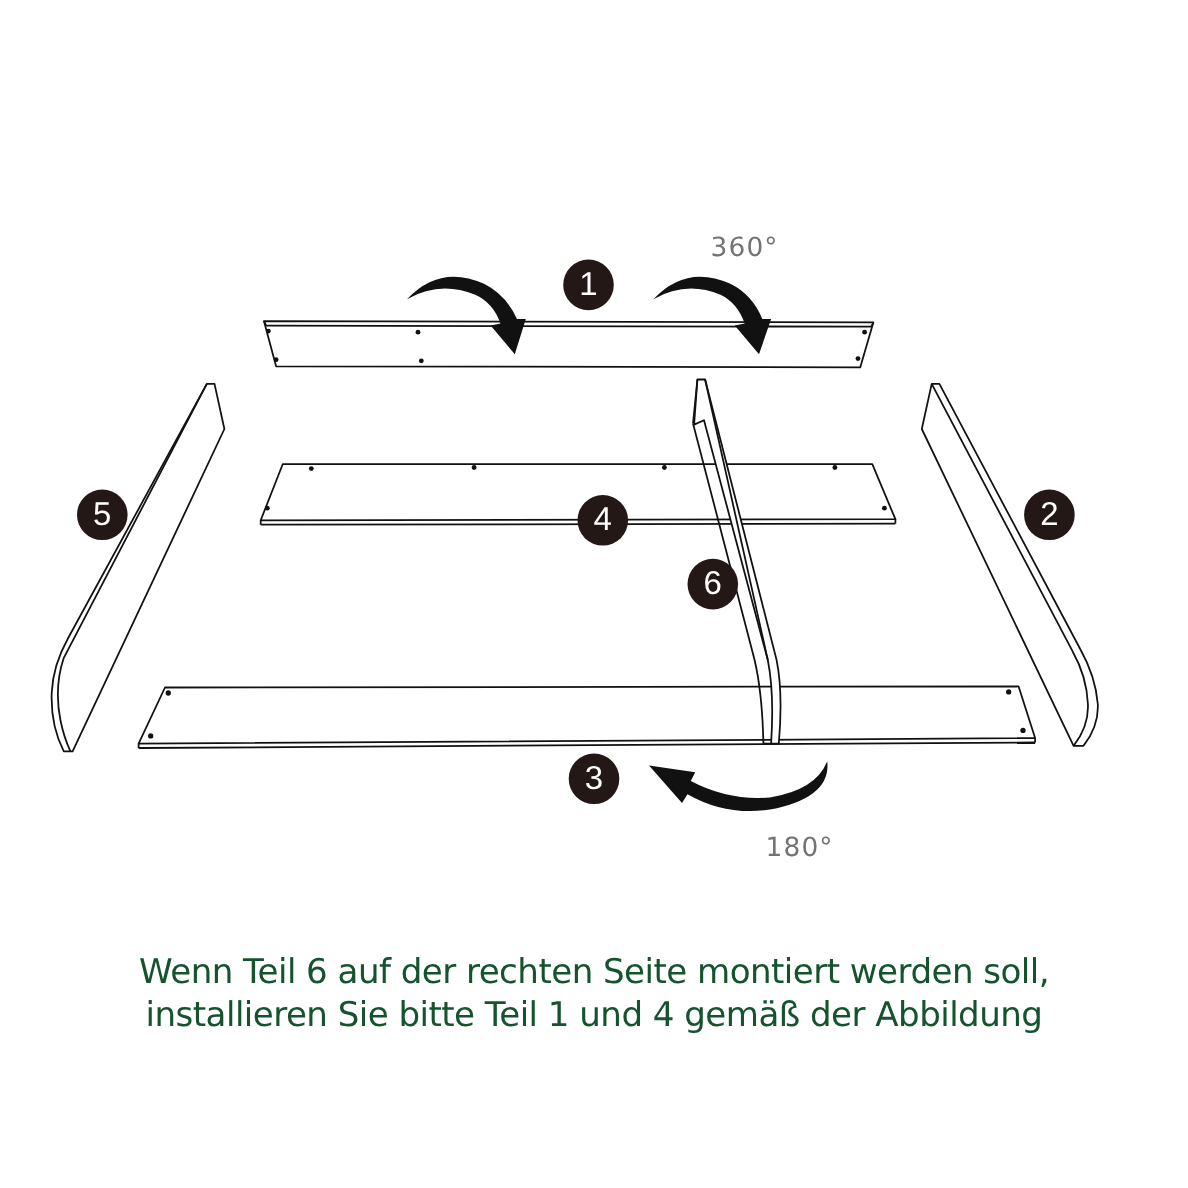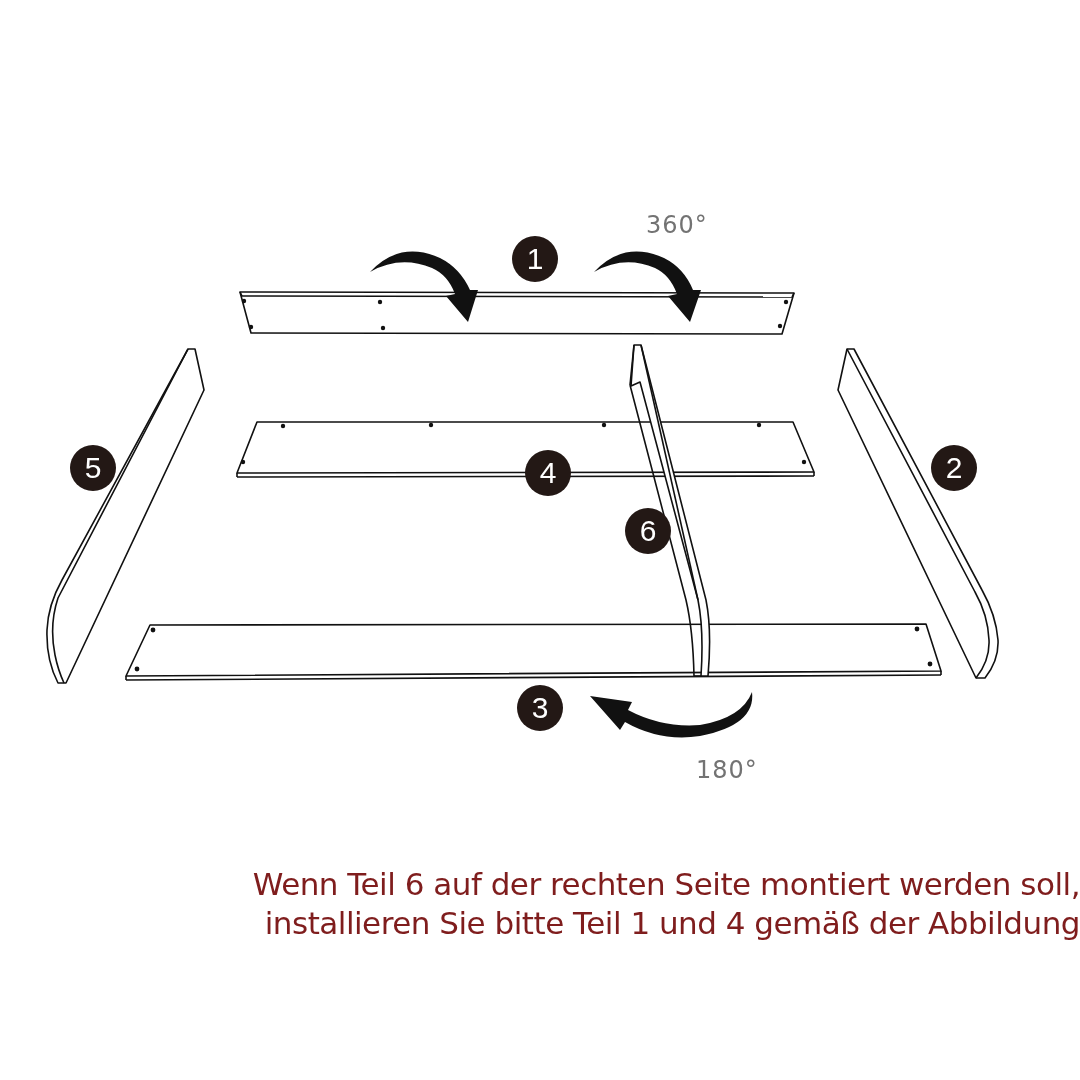--- a/index.html
+++ b/index.html
@@ -2,22 +2,22 @@
 <html><head>
 <meta charset="utf-8">
 <style>
   html, body { margin:0; padding:0; background:#ffffff; }
   body { width:1080px; height:1080px; position:relative; overflow:hidden; font-family:"DejaVu Sans", sans-serif; }
   #diagram { position:absolute; left:0; top:0; width:1080px; height:1080px; }
   .badge { position:absolute; width:46px; height:46px; border-radius:50%; background:#231815; color:#fff;
            display:flex; align-items:center; justify-content:center; font-family:"Liberation Sans", sans-serif;
            font-size:30px; }
   .angle { position:absolute; font-family:"DejaVu Sans", sans-serif; font-size:24px; color:#737373; letter-spacing:1px; }
-  .caption { position:absolute; left:0; width:1080px; text-align:right; font-family:"DejaVu Sans", sans-serif;
-             font-size:31px; color:#7f1d1d; letter-spacing:-0.5px; }
+  .caption { position:absolute; left:0; width:1080px; text-align:center; font-family:"DejaVu Sans", sans-serif;
+             font-size:31px; color:#14532d; letter-spacing:-0.5px; }
 </style>
 </head>
 <body>
 
 <div id="diagram">
   <svg width="1080" height="1080" viewBox="0 0 1080 1080" fill="none" stroke="#111" stroke-width="1.6" stroke-linejoin="round">
 
     <g>
       <polygon points="240,292 794,293 782,334 251,333" fill="#fff"></polygon>
       <line x1="240" y1="292" x2="242" y2="296"></line>

